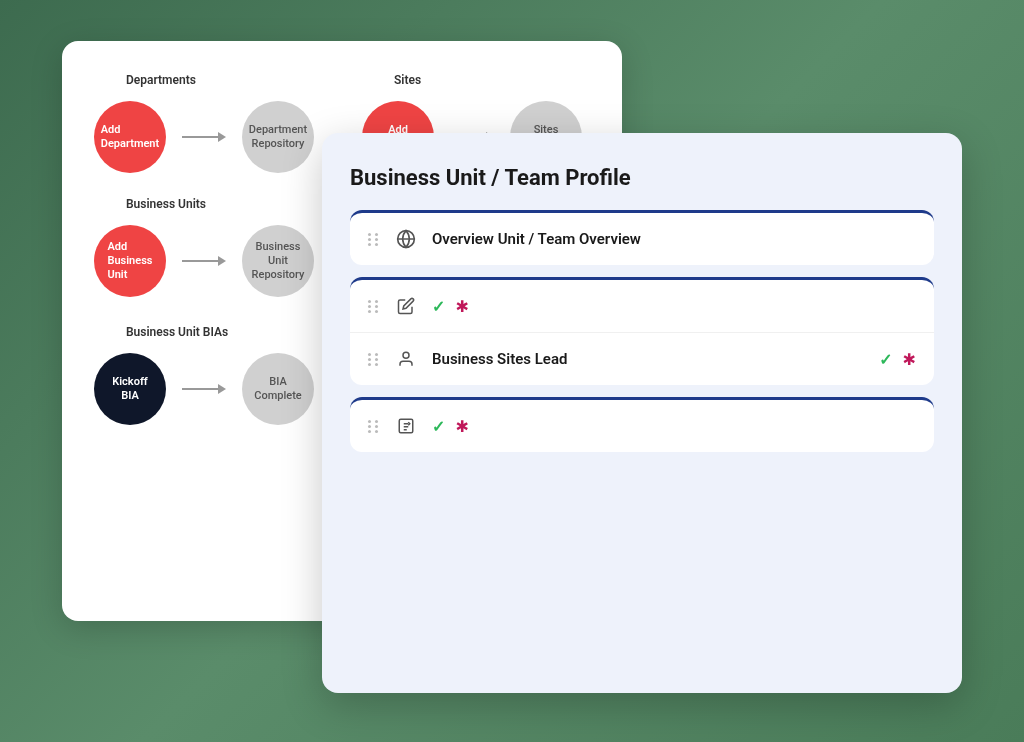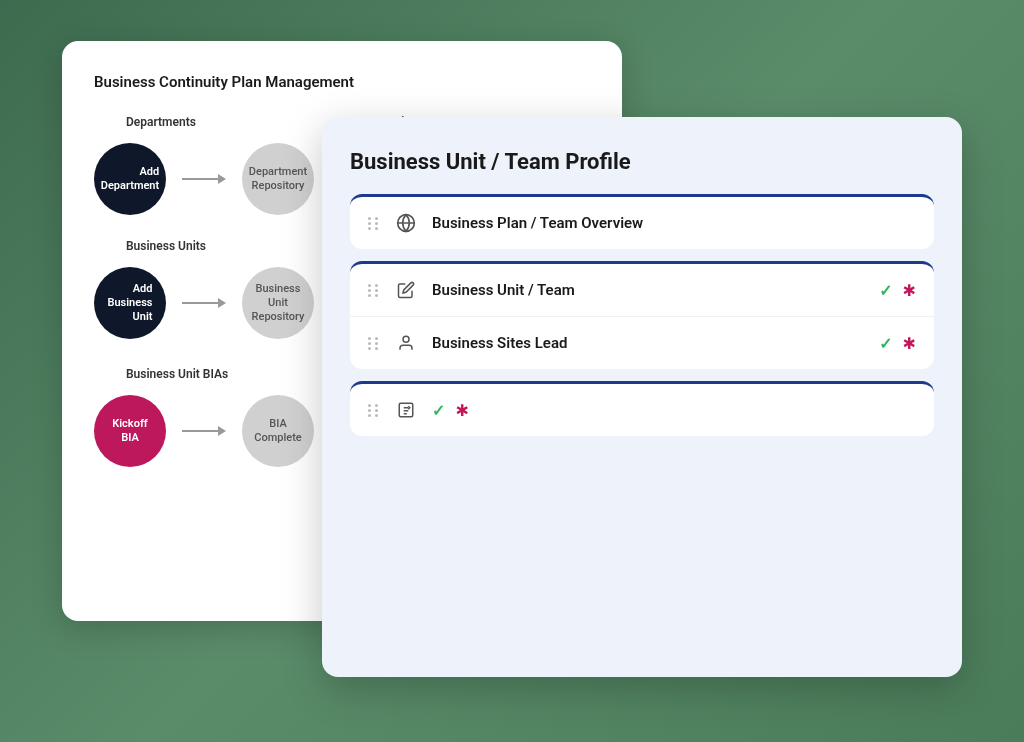--- a/index.html
+++ b/index.html
@@ -57,28 +57,28 @@
     .flow-row {
       display: flex;
       align-items: center;
       gap: 16px;
     }
 
     .circle-green {
       width: 72px;
       height: 72px;
       border-radius: 50%;
-      background: #0f172a;
+      background: #ef4444;
       display: flex;
       align-items: center;
       justify-content: center;
       color: white;
       font-size: 11px;
       font-weight: 600;
-      text-align: right;
+      text-align: left;
       line-height: 1.3;
       flex-shrink: 0;
     }
 
     .circle-gray {
       width: 72px;
       height: 72px;
       border-radius: 50%;
       background: #d0d0d0;
       display: flex;
@@ -89,21 +89,21 @@
       font-weight: 500;
       text-align: center;
       line-height: 1.3;
       flex-shrink: 0;
     }
 
     .circle-blue {
       width: 72px;
       height: 72px;
       border-radius: 50%;
-      background: #be185d;
+      background: #0f172a;
       display: flex;
       align-items: center;
       justify-content: center;
       color: white;
       font-size: 11px;
       font-weight: 600;
       text-align: center;
       line-height: 1.3;
       flex-shrink: 0;
     }
@@ -134,21 +134,21 @@
       gap: 40px;
     }
 
     .col {
       flex: 1;
     }
 
     
     .front-card {
       position: absolute;
-      top: 76px;
+      top: 92px;
       right: 0;
       width: 640px;
       height: 560px;
       background: #eef2fb;
       border-radius: 16px;
       box-shadow: 0 12px 40px rgba(0,0,0,0.22);
       padding: 32px 28px;
       z-index: 2;
     }
 
@@ -235,21 +235,20 @@
     .has-top-border {
       border-top: 3px solid #1e3a8a;
     }
   </style>
 </head>
 <body>
 
 <div class="container">
 
   <div class="back-card">
-    <div class="back-card-title">Business Continuity Plan Management</div>
 
     <div class="two-col">
       <div class="col">
         <div class="section-label">Departments</div>
         <div class="flow-row">
           <div class="circle-green">Add<br>Department</div>
           <div class="arrow-container">
             <div class="arrow-line"></div>
             <div class="arrow-head"></div>
           </div>
@@ -307,41 +306,40 @@
           <span></span>
             <span></span>
         </div>
         <div class="row-icon">
           <svg width="20" height="20" viewBox="0 0 24 24" fill="none" stroke="#555" stroke-width="2">
             <circle cx="12" cy="12" r="10"></circle>
             <line x1="2" y1="12" x2="22" y2="12"></line>
             <path d="M12 2a15.3 15.3 0 0 1 4 10 15.3 15.3 0 0 1-4 10 15.3 15.3 0 0 1-4-10 15.3 15.3 0 0 1 4-10z"></path>
           </svg>
         </div>
-        <div class="row-label">Business Plan / Team Overview</div>
+        <div class="row-label">Overview Unit / Team Overview</div>
       </div>
     </div>
 
     <div class="profile-section has-top-border">
       <div class="profile-row">
         <div class="drag-dots">
           <span></span>
             <span></span>
           <span></span>
             <span></span>
           <span></span>
             <span></span>
         </div>
         <div class="row-icon">
           <svg width="18" height="18" viewBox="0 0 24 24" fill="none" stroke="#555" stroke-width="2">
             <path d="M11 4H4a2 2 0 0 0-2 2v14a2 2 0 0 0 2 2h14a2 2 0 0 0 2-2v-7"></path>
             <path d="M18.5 2.5a2.121 2.121 0 0 1 3 3L12 15l-4 1 1-4 9.5-9.5z"></path>
           </svg>
         </div>
-        <div class="row-label">Business Unit / Team</div>
         <div class="row-actions">
           <span class="check-icon">✓</span>
           <span class="asterisk-icon">✱</span>
         </div>
       </div>
       <div class="profile-row">
         <div class="drag-dots">
           <span></span>
             <span></span>
           <span></span>

